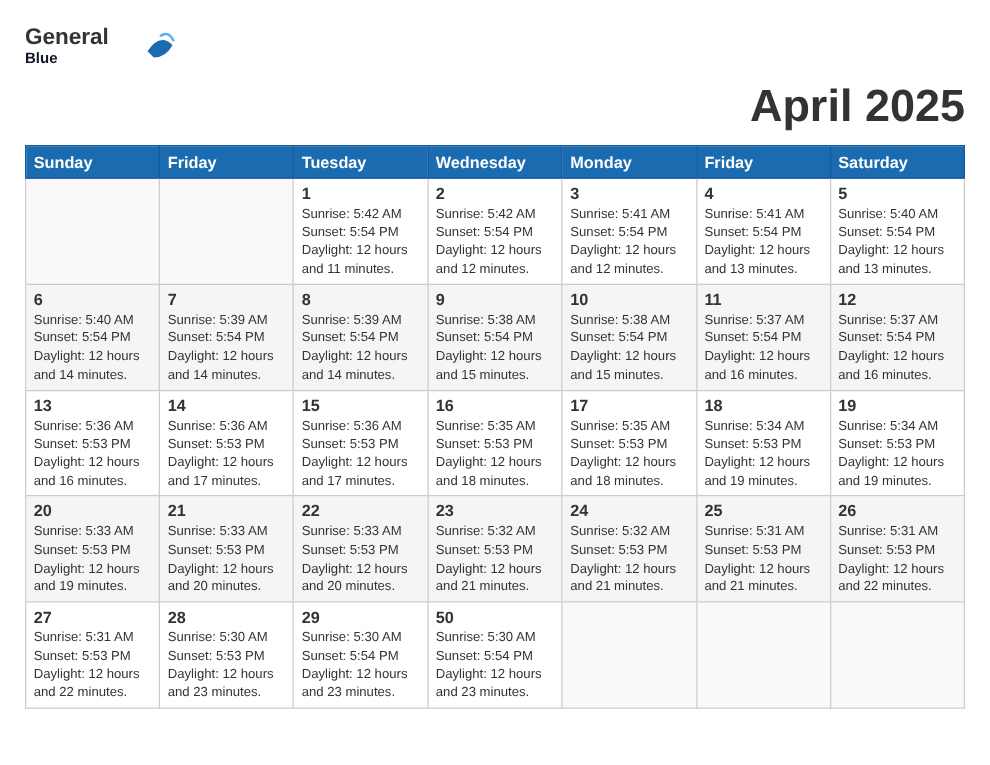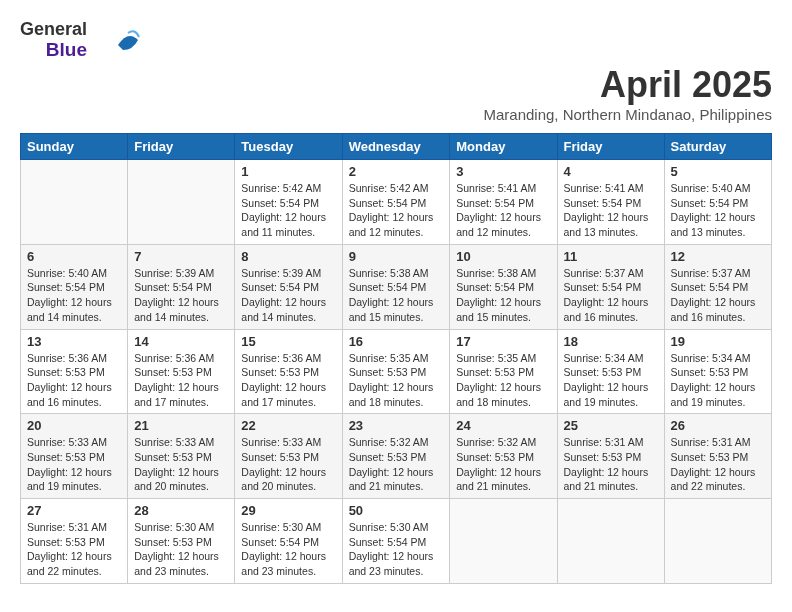--- a/index.html
+++ b/index.html
@@ -25,24 +25,23 @@
       display: flex;
       flex-direction: column;
       line-height: 1.1;
     }
     .logo-general {
       font-size: 18px;
       font-weight: bold;
       color: #333;
     }
     .logo-blue {
-      font-size: 19px;
+      font-size: 12px;
       font-weight: bold;
-      color: #4c1d95;
-      text-align: right;
+      color: #0f172a;
     }
     .logo-icon {
       width: 30px;
       height: 30px;
       margin-left: 4px;
     }
     .title-block {
       text-align: right;
       margin-top: 44px;
     }
@@ -105,21 +104,20 @@
       <span class="logo-general">General</span>
       <span class="logo-blue">Blue</span>
     </div>
     <svg class="logo-icon" viewBox="0 0 30 30">
       <path d="M5 20 Q15 5 25 15 Q20 25 10 25 Z" fill="#1a6baf"></path>
       <path d="M15 8 Q22 3 26 12" fill="none" stroke="#5aafef" stroke-width="2"></path>
     </svg>
   </div>
   <div class="title-block">
     <div class="month-title">April 2025</div>
-    <div class="location-title">Maranding, Northern Mindanao, Philippines</div>
   </div>
 </div>
 
 <table class="calendar">
   <thead>
     <tr>
 
     <th>Sunday</th>
         <th>Friday</th>
         <th>Tuesday</th>

